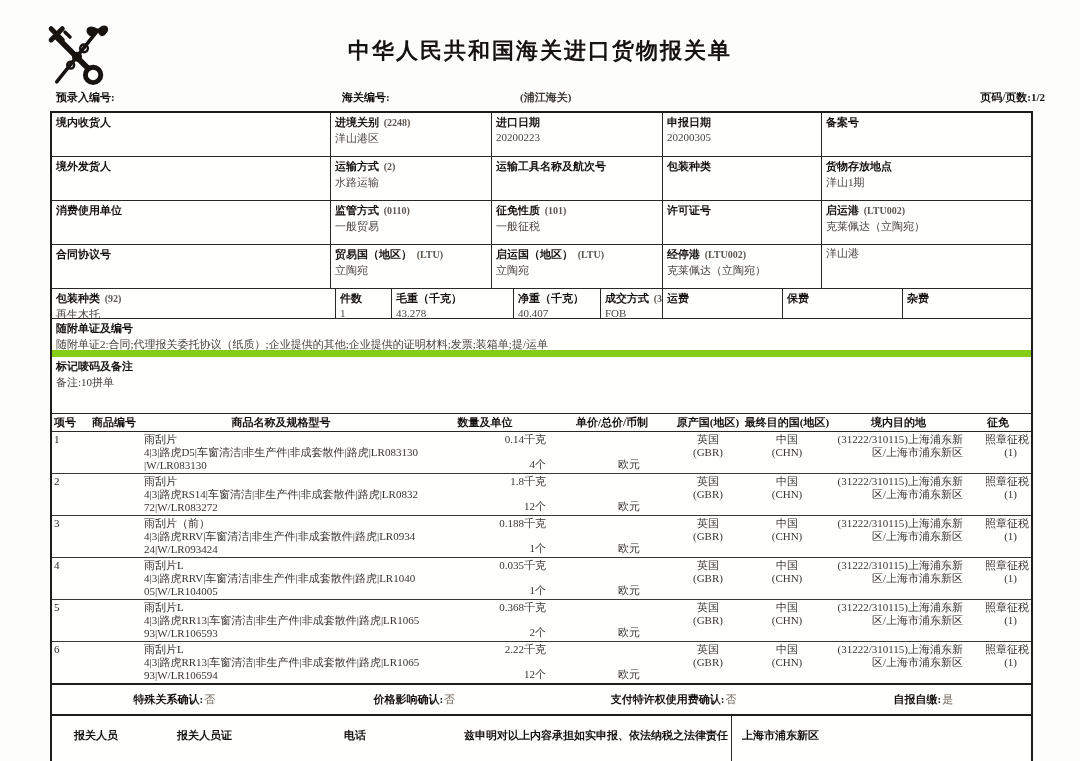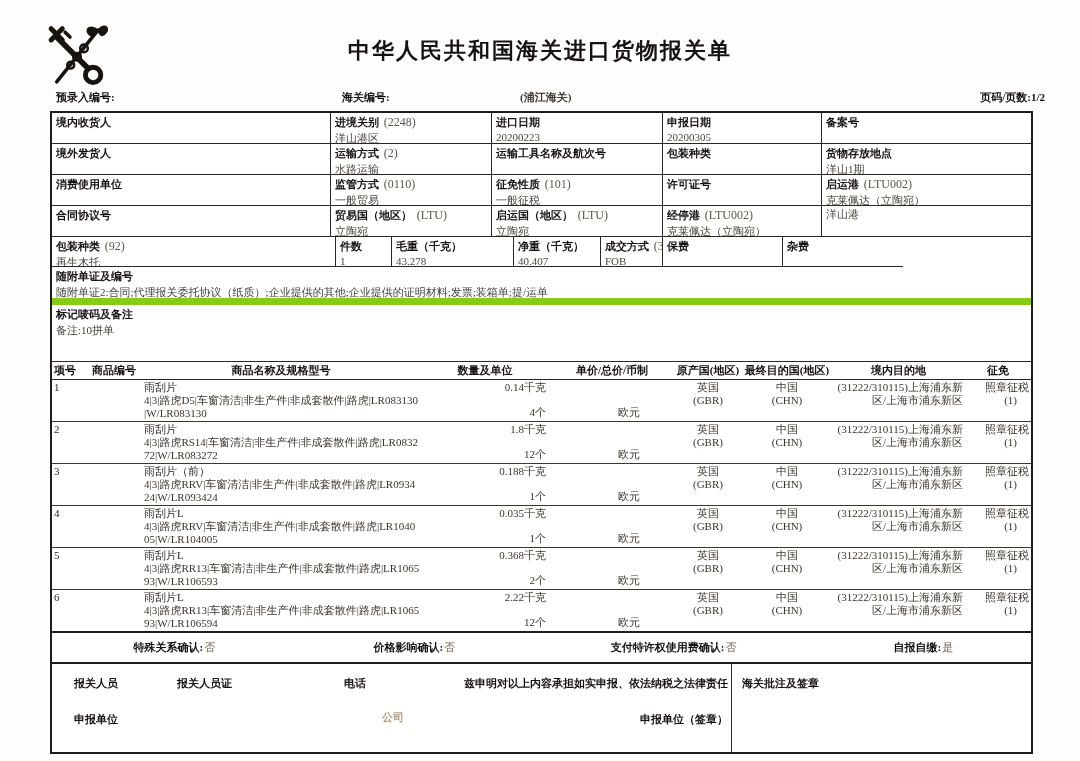--- a/index.html
+++ b/index.html
@@ -9,24 +9,24 @@
   .title{position:absolute;top:36px;left:0;width:100%;text-align:center;font-size:22px;font-weight:bold;letter-spacing:2px;margin:0;}
   .meta-row{position:absolute;top:90px;left:50px;width:983px;height:16px;font-size:11px;}
   .meta-row span{position:absolute;white-space:nowrap;}
   .m-pre{left:6px;font-weight:bold;}
   .m-cno{left:292px;font-weight:bold;}
   .m-office{left:470px;font-weight:600;color:#3e3a34;}
   .m-page{right:-12px;font-weight:600;}
   .form{position:absolute;left:50px;top:111px;width:983px;border:2px solid #1f1d1b;background:#fffffe;box-sizing:border-box;}
   
   .info-grid{display:grid;grid-template-columns:279px 161px 171px 159px 209px;}
-  .info-grid .cell{height:31px;border-right:1px solid #2a2724;border-bottom:1px solid #2a2724;overflow:hidden;box-sizing:border-box;}
+  .info-grid .cell{height:44px;border-right:1px solid #2a2724;border-bottom:1px solid #2a2724;overflow:hidden;box-sizing:border-box;}
   .info-grid .cell:nth-child(5n){border-right:none;}
   .lab{font-size:11px;font-weight:bold;padding:2px 4px 0;white-space:nowrap;}
-  .code{font-weight:400;color:#5c564e;font-size:12px;padding-left:2px;}
+  .code{font-weight:700;color:#5c564e;font-size:10px;padding-left:2px;}
   .val{font-size:11px;color:#4b463f;padding:1px 4px 0;white-space:nowrap;}
   
   .packing-row{display:grid;grid-template-columns:284px 56px 122px 87px 62px 120px 120px 128px;}
   .packing-row .cell{height:30px;border-right:1px solid #2a2724;border-bottom:1px solid #2a2724;overflow:hidden;box-sizing:border-box;}
   .packing-row .cell:last-child{border-right:none;}
   
   .docs{height:31px;border-bottom:7px solid #84cc16;overflow:hidden;}
   .marks{height:56px;border-bottom:1.5px solid #2a2724;overflow:hidden;}
   .sec-label{font-size:11px;font-weight:bold;padding:2px 4px 0;}
   .sec-value{font-size:11px;color:#413d37;padding:1px 4px 0;}
@@ -197,20 +197,24 @@
         </div>
         <div class="cell">
           <div class="lab">净重（千克）</div>
           <div class="val">40.407</div>
         </div>
         <div class="cell">
           <div class="lab">成交方式 <span class="code">(3)</span></div>
           <div class="val">FOB</div>
         </div>
         <div class="cell">
+          <div class="lab">运费</div>
+          <div class="val"></div>
+        </div>
+        <div class="cell">
           <div class="lab">保费</div>
           <div class="val"></div>
         </div>
         <div class="cell">
           <div class="lab">杂费</div>
           <div class="val"></div>
         </div>
       </div>
 
     <div class="docs">
@@ -380,18 +384,18 @@
       <div class="fleft">
         <span class="f-declarant">报关人员</span>
         <span class="f-cert">报关人员证</span>
         <span class="f-phone">电话</span>
         <span class="f-statement">兹申明对以上内容承担如实申报、依法纳税之法律责任</span>
         <span class="f-unit">申报单位</span>
         <span class="f-company">公司</span>
         <span class="f-seal">申报单位（签章）</span>
       </div>
       <div class="fright">
-        <span>海关批注及签章</span>
+        <span>上海市浦东新区</span>
       </div>
     </div>
   </div>
 
 </div>
 
 </body></html>

